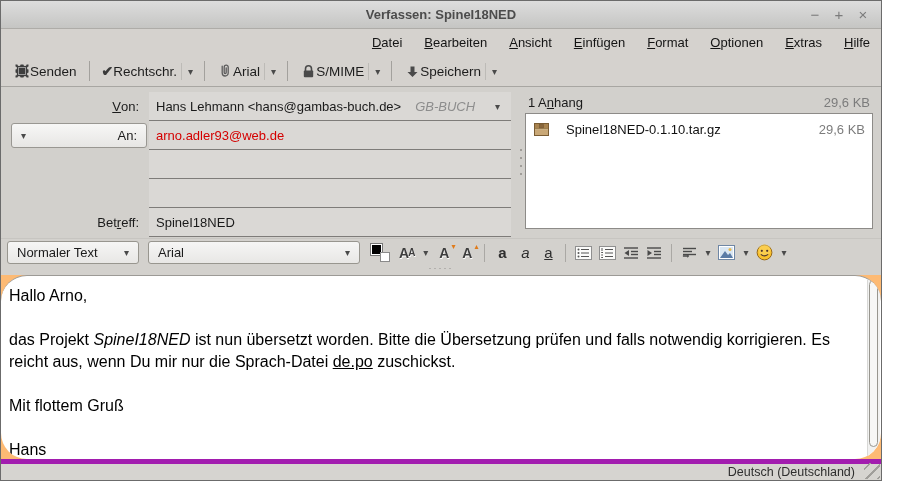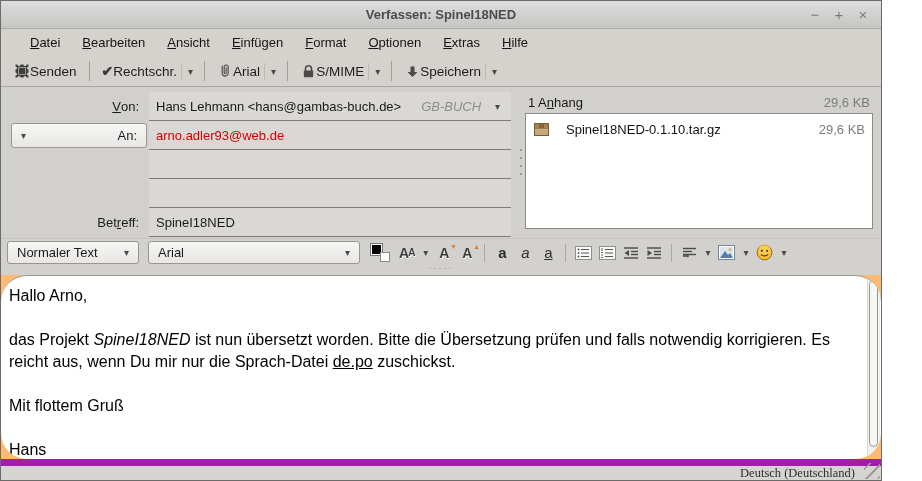--- a/index.html
+++ b/index.html
@@ -7,41 +7,41 @@
   body { font-family:"Liberation Sans", sans-serif; font-size:13px; color:#1a1a1a; background:#fff; }
   .window { width:882px; height:481px; border:1px solid #6b6b6b; display:flex; flex-direction:column; background:#fdba74; }
 
   
   .titlebar { height:28px; flex:0 0 28px; background:linear-gradient(#dddddd,#c5c5c3); border-bottom:1px solid #aeaca8; position:relative; display:flex; align-items:center; justify-content:center; }
   .title { font-weight:bold; color:#4c4c4c; font-size:13px; }
   .win-controls { position:absolute; right:6px; top:0; height:100%; display:flex; align-items:center; }
   .win-btn { width:24px; text-align:center; color:#7b7b7b; font-size:15px; cursor:default; line-height:26px; }
 
   
-  .menubar { height:27px; flex:0 0 27px; display:flex; align-items:center; padding-left:18px; background:#d5d2ce; }
+  .menubar { height:27px; flex:0 0 27px; display:flex; align-items:center; padding-left:24px; background:#d5d2ce;justify-content:flex-end; }
   .menu-item { padding:3px 11px; color:#141414; }
   .menu-item u { text-decoration:underline; }
 
   
   .toolbar { height:31px; flex:0 0 31px; display:flex; align-items:center; padding:0 6px; background:#d5d2ce; border-bottom:1px solid #a8a6a2; }
   .tbtn { display:flex; align-items:center; padding:3px 7px; color:#1d1d1d; font-size:13.5px; }
   .ticon { display:inline-flex; width:16px; height:16px; align-items:center; justify-content:center; }
   .tdrop { padding:3px 6px; color:#4a4a4a; font-size:10px; border-left:1px solid #bdbbb7; margin-left:-3px; }
   .tsep { width:1px; height:20px; background:#a3a19d; margin:0 5px; }
   .check-glyph { color:#3a3a3a; font-size:14px; font-weight:bold; }
   .chev { font-size:10px; color:#4a4a4a; }
 
   
   .header { height:151px; flex:0 0 151px; background:#d2d0cc; display:flex; }
   .addr-col { width:516px; flex:0 0 516px; padding-top:5px; }
   .row { height:29px; display:flex; align-items:stretch; }
   .lbl { width:148px; flex:0 0 148px; display:flex; align-items:center; justify-content:flex-end; padding-right:10px; color:#1b1b1b; }
   .lbl u { text-decoration:underline; }
   .field { flex:1; margin-right:6px; background:#dad8d5; border-bottom:1px solid #7e7c79; display:flex; align-items:center; padding:0 7px; overflow:hidden; white-space:nowrap; }
-  .badge { color:#8d8d8d; font-style:italic; margin-left:20px; }
+  .badge { color:#8d8d8d; font-style:italic; margin-left:14px; }
   .field .chev { margin-left:auto; padding-right:4px; }
   .to-value { color:#d40000; }
   .combo-wrap { justify-content:flex-start; padding:0 0 0 10px; align-items:center; }
   .recipient-combo { width:136px; height:25px; border:1px solid #999792; border-radius:3px; background:linear-gradient(#f7f7f6,#e7e6e4); display:flex; align-items:center; padding:0 9px; }
   .recipient-combo .combo-label { margin-left:auto; color:#1b1b1b; }
 
   .vsplit { width:8px; flex:0 0 8px; position:relative; }
   .vdots { position:absolute; left:3px; top:62px; width:2px; height:2px; border-radius:50%; background:#8f8d89; box-shadow:0 8px 0 #8f8d89, 0 16px 0 #8f8d89, 0 24px 0 #8f8d89; }
 
   .attach-col { flex:1; display:flex; flex-direction:column; padding:4px 8px 9px 0; }
@@ -77,21 +77,21 @@
 
   
   .mailbody { flex:1; background:#fff; border-top:1px solid #9c9a96; position:relative; padding:9px 26px 0 8px; overflow:hidden; font-size:16px; line-height:22px; color:#000;border-radius:26px; }
   .body-line { max-width:846px; min-height:22px; }
   .italic { font-style:italic; }
   .underline { text-decoration:underline; }
   .scrollbar { position:absolute; top:1px; right:1px; bottom:1px; width:13px; background:#f2f2f1; border-left:1px solid #d8d8d6; }
   .thumb { position:absolute; top:3px; left:1px; width:9px; height:92%; border:1px solid #98968f; border-radius:5px; background:#f7f7f6; }
 
   
-  .statusbar { height:21px; flex:0 0 21px; background:#d6d4d0; border-top:7px solid #a21caf; display:flex; align-items:center; justify-content:flex-end; padding-right:26px; position:relative; color:#2e2e2e; font-size:12.5px;font-family:Liberation Serif, serif; }
+  .statusbar { height:21px; flex:0 0 21px; background:#d6d4d0; border-top:5px solid #a21caf; display:flex; align-items:center; justify-content:flex-end; padding-right:26px; position:relative; color:#2e2e2e; font-size:12.5px; }
   .resize-grip { position:absolute; right:1px; bottom:1px; width:16px; height:16px;
     background:repeating-linear-gradient(135deg, transparent 0 4px, #a09e9a 4px 5.5px, transparent 5.5px 8px); }
 </style>
 </head>
 <body>
 
 <div class="window">
 
   <div class="titlebar">
     <span class="title">Verfassen: SpineI18NED</span>

